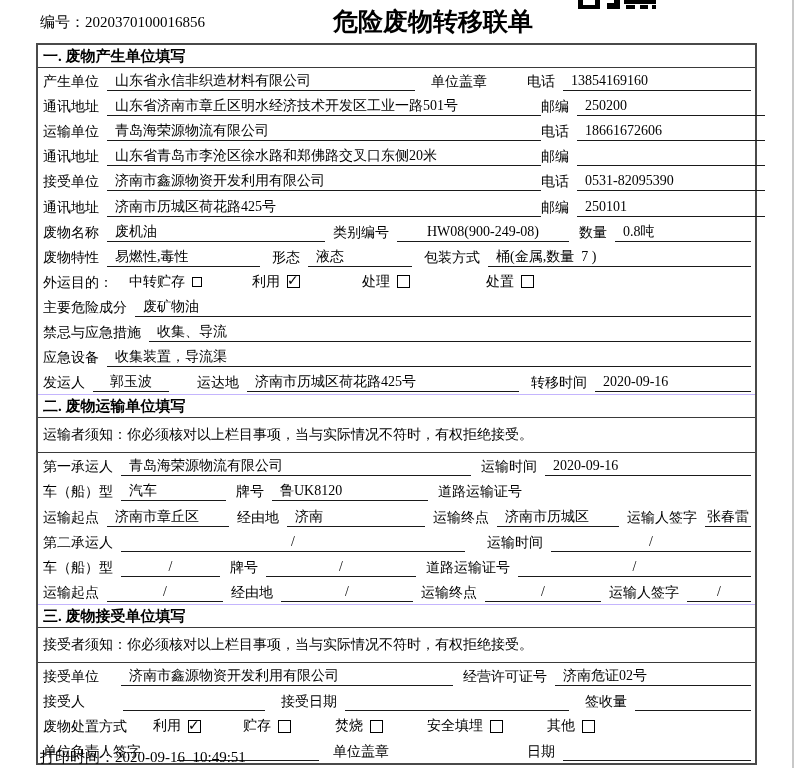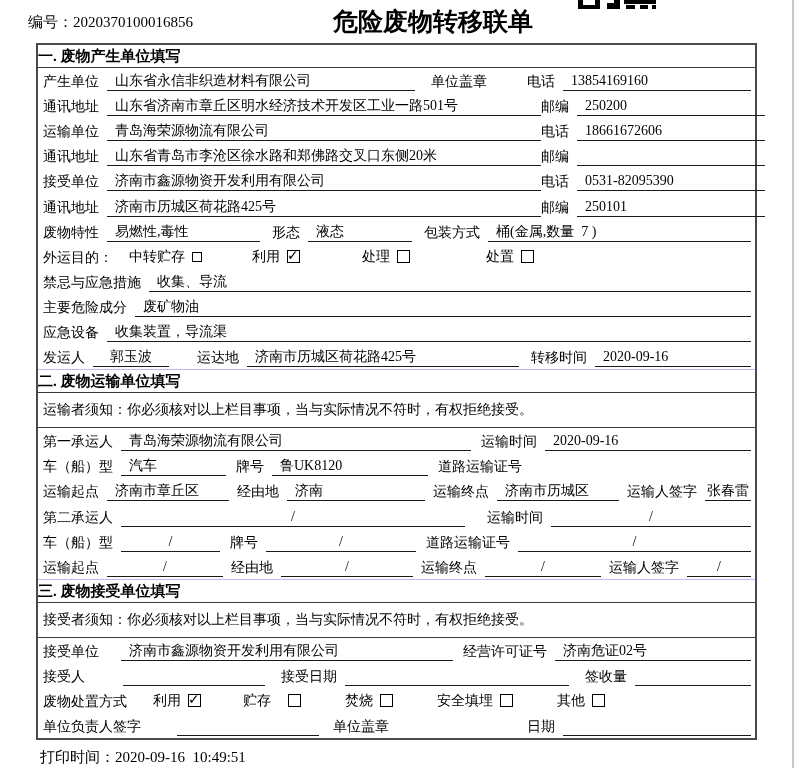--- a/index.html
+++ b/index.html
@@ -1,30 +1,30 @@
 <!DOCTYPE html>
 <html><head>
 <meta charset="utf-8">
 <style>
   html,body{margin:0;padding:0;}
   body{
     width:796px;height:768px;position:relative;overflow:hidden;
     background:#ffffff;color:#000;
     font-family:"Liberation Serif","DejaVu Serif",serif;
   }
-  .serial{position:absolute;left:28px;top:13px;font-size:15px;white-space:pre;}
+  .serial{position:absolute;left:40px;top:13px;font-size:15px;white-space:pre;}
   .doc-title{position:absolute;left:333px;top:5px;font-size:25px;font-weight:bold;white-space:pre;}
   .qr{position:absolute;left:578px;top:0;width:80px;height:9px;}
   .qr i{position:absolute;background:#000;}
   .page-edge{position:absolute;right:2px;top:0;width:2px;height:768px;background:#c8c8c8;}
 
   .formbox{position:absolute;left:36px;top:43px;width:717px;border:2px solid #4a4a4a;background:#fff;}
   .section{border-top:1px solid #c4b5fd;}
   .section:first-child{border-top:none;}
-  .sec-title{height:22px;line-height:22px;font-weight:bold;font-size:15px;border-bottom:1px solid #3a3a3a;white-space:pre;}
+  .sec-title{height:22px;line-height:22px;padding-left:5px;font-weight:bold;font-size:15px;border-bottom:1px solid #3a3a3a;white-space:pre;}
   .note{height:34px;display:flex;align-items:center;padding-left:5px;font-size:14px;border-bottom:1px solid #3a3a3a;white-space:pre;}
   .row{display:flex;align-items:flex-end;height:23.1px;padding:0 4px 2px 5px;font-size:14px;}
   .lbl{white-space:pre;margin-right:8px;line-height:18px;flex:0 0 auto;}
   .plain{white-space:pre;line-height:18px;flex:0 0 auto;}
   .val{border-bottom:1px solid #1a1a1a;white-space:pre;overflow:hidden;height:18px;line-height:18px;padding:0 2px 0 8px;flex:0 0 auto;}
   .val.c{text-align:center;padding-left:2px;}
   .val.grow{flex:1 1 auto;}
   .spacer{flex:1 1 auto;}
   .cbi{display:flex;align-items:center;white-space:pre;line-height:18px;margin-bottom:1px;flex:0 0 auto;}
   .cbox{display:inline-block;width:11px;height:11px;border:1.6px solid #000;margin-left:7px;position:relative;background:#fff;}
@@ -90,41 +90,49 @@
         <span class="val" style="width: 178px;">0531-82095390</span>
       </div>
       <div class="row">
         <span class="lbl">通讯地址</span>
         <span class="val" style="width: 424px;">济南市历城区荷花路425号</span>
         <span class="spacer"></span>
         <span class="lbl">邮编</span>
         <span class="val" style="width: 178px;">250101</span>
       </div>
       <div class="row">
+        <span class="lbl">废物名称</span>
+        <span class="val" style="width: 208px;">废机油</span>
+        <span class="lbl" style="margin-left: 8px;">类别编号</span>
+        <span class="val c" style="width: 168px;">HW08(900-249-08)</span>
+        <span class="lbl" style="margin-left: 10px;">数量</span>
+        <span class="val grow">0.8吨</span>
+      </div>
+      <div class="row">
         <span class="lbl">废物特性</span>
         <span class="val" style="width: 143px;">易燃性,毒性</span>
         <span class="lbl" style="margin-left: 12px;">形态</span>
         <span class="val" style="width: 94px;">液态</span>
         <span class="lbl" style="margin-left: 12px;">包装方式</span>
         <span class="val grow">桶(金属,数量  7 )</span>
       </div>
       <div class="row">
         <span class="lbl">外运目的：</span>
         <span class="cbi" style="margin-left: 8px;"><span>中转贮存</span><span class="cbox small"></span></span>
         <span class="cbi" style="margin-left: 50px;"><span>利用</span><span class="cbox checked"></span></span>
         <span class="cbi" style="margin-left: 62px;"><span>处理</span><span class="cbox"></span></span>
         <span class="cbi" style="margin-left: 76px;"><span>处置</span><span class="cbox"></span></span>
       </div>
       <div class="row">
+        <span class="lbl">主要危险成分</span>
+        <span class="val grow">废矿物油</span>
+      </div>
+      <div class="row">
         <span class="lbl">禁忌与应急措施</span>
         <span class="val grow">收集、导流</span>
-      </div>
-      <div class="row">
-        <span class="lbl">主要危险成分</span>
-        <span class="val grow">废矿物油</span>
       </div>
       <div class="row">
         <span class="lbl">应急设备</span>
         <span class="val grow">收集装置，导流渠</span>
       </div>
       <div class="row">
         <span class="lbl">发运人</span>
         <span class="val c" style="width: 72px;">郭玉波</span>
         <span class="lbl" style="margin-left: 28px;">运达地</span>
         <span class="val" style="width: 262px;">济南市历城区荷花路425号</span>
@@ -198,21 +206,21 @@
         <span class="lbl">接受人</span>
         <span class="val" style="width: 132px; margin-left: 30px;"></span>
         <span class="lbl" style="margin-left: 16px; margin-top: 44px;">接受日期</span>
         <span class="val" style="width: 214px;"></span>
         <span class="lbl" style="margin-left: 16px;">签收量</span>
         <span class="val grow"></span>
       </div>
       <div class="row">
         <span class="lbl">废物处置方式</span>
         <span class="cbi" style="margin-left: 18px;"><span>利用</span><span class="cbox checked"></span></span>
-        <span class="cbi" style="margin-left: 42px; gap: 10px;"><span>贮存</span><span class="cbox"></span></span>
+        <span class="cbi" style="margin-left: 42px;"><span>贮存</span><span class="cbox"></span></span>
         <span class="cbi" style="margin-left: 44px;"><span>焚烧</span><span class="cbox"></span></span>
         <span class="cbi" style="margin-left: 44px;"><span>安全填埋</span><span class="cbox"></span></span>
         <span class="cbi" style="margin-left: 44px;"><span>其他</span><span class="cbox"></span></span>
       </div>
       <div class="row">
         <span class="lbl">单位负责人签字</span>
         <span class="val" style="width: 132px; margin-left: 28px;"></span>
         <span class="plain" style="margin-left: 14px;">单位盖章</span>
         <span class="spacer"></span>
         <span class="lbl">日期</span>

